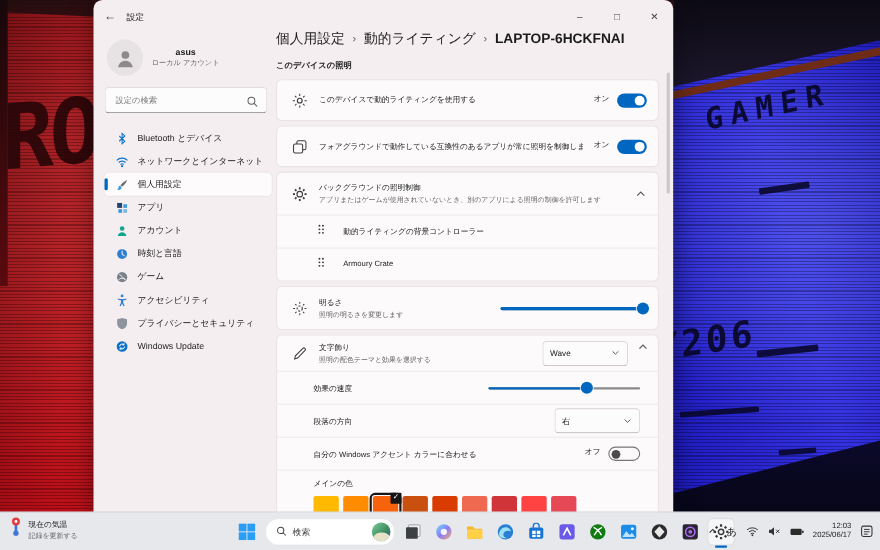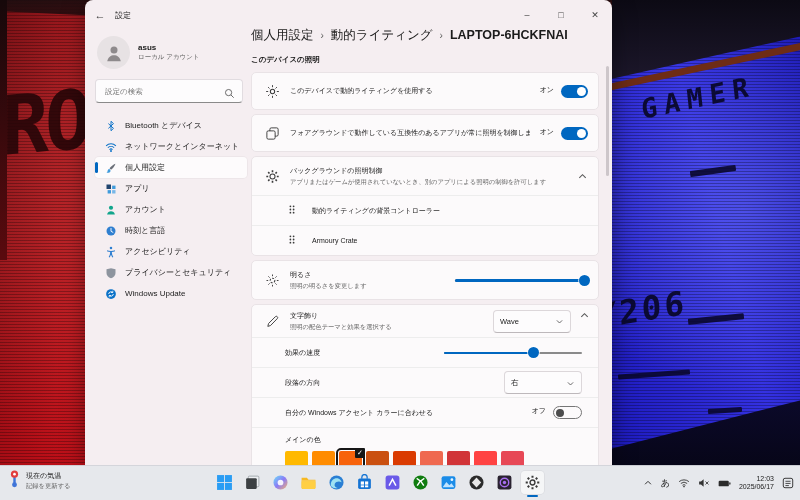--- a/index.html
+++ b/index.html
@@ -36,21 +36,21 @@
   .titlebar{position:absolute;left:0;top:0;right:0;height:30px;display:flex;align-items:center;}
   .tb-back{width:30px;text-align:center;font-size:11px;color:#3a3a3a;cursor:default;}
   .tb-title{font-size:8px;color:#1a1a1a;}
   .tb-ctrls{margin-left:auto;display:flex;height:100%;}
   .tb-btn{width:34px;height:100%;display:flex;align-items:center;justify-content:center;font-size:9px;color:#444;}
 
   
   .sidebar{position:absolute;left:10px;top:30px;width:152px;bottom:0;}
   .account{display:flex;align-items:center;gap:8px;margin:6px 0 10px 2px;}
   .avatar{width:33px;height:33px;border-radius:50%;background:#e7e2e4;display:flex;align-items:center;justify-content:center;}
-  .acc-name{font-size:8px;font-weight:bold;color:#1a1a1a;}
+  .acc-name{font-size:8px;font-weight:bold;color:#1a1a1a;text-align:center;}
   .acc-type{font-size:6.5px;color:#5f5f5f;margin-top:1px;}
   .searchbox{position:relative;width:146px;height:22px;background:#fdfcfd;border:1px solid #e1dce0;border-bottom:1px solid #8a8a8a;border-radius:4px;display:flex;align-items:center;}
   .searchbox input{border:0;outline:0;background:transparent;font-size:7.5px;color:#3a3a3a;margin-left:7px;width:110px;font-family:inherit;}
   .searchbox .mag{position:absolute;right:7px;top:5px;}
   .nav{margin-top:12px;}
   .nav-item{position:relative;display:flex;align-items:center;height:21px;border-radius:4px;gap:8px;padding-left:9px;}
   .nav-item.selected{background:rgba(255,255,255,.75);box-shadow:0 0 0 1px rgba(0,0,0,.03);}
   .nav-ind{position:absolute;left:0;top:5px;width:3px;height:11px;border-radius:2px;background:transparent;}
   .nav-item.selected .nav-ind{background:#0067C0;}
   .nav-ico{width:13px;height:13px;display:flex;align-items:center;justify-content:center;}
@@ -230,20 +230,30 @@
                 <circle cx="8" cy="8" r="6" fill="#2f7fd0"></circle>
                 <path d="M8 4v4.4l3 1.6" stroke="#fff" stroke-width="1.2" fill="none"></path>
               </svg>
             </span>
             <span class="nav-lbl">時刻と言語</span>
           </div>
           <div class="nav-item">
             <span class="nav-ind"></span>
             <span class="nav-ico">
               <svg viewBox="0 0 16 16">
+                <circle cx="8" cy="8" r="6.2" fill="#7a8188"></circle>
+                <path d="M4 11.2c1.5-2.6 6.5-2.6 8 0M4.6 4.6c2 1.2 4.8 3.8 6.8 6.6" stroke="#fff" stroke-width="1" fill="none"></path>
+              </svg>
+            </span>
+            <span class="nav-lbl">ゲーム</span>
+          </div>
+          <div class="nav-item">
+            <span class="nav-ind"></span>
+            <span class="nav-ico">
+              <svg viewBox="0 0 16 16">
                 <circle cx="8" cy="2.7" r="1.7" fill="#2f7fd0"></circle>
                 <path d="M2.6 5.8c3.5 1 7.3 1 10.8 0l-.4 1.5-3.9.8.5 3.4 1.5 3-1.4.8L8 11.8l-1.7 3.5-1.4-.8 1.5-3 .5-3.4-3.9-.8z" fill="#2f7fd0"></path>
               </svg>
             </span>
             <span class="nav-lbl">アクセシビリティ</span>
           </div>
           <div class="nav-item">
             <span class="nav-ind"></span>
             <span class="nav-ico">
               <svg viewBox="0 0 16 16">
@@ -491,20 +501,30 @@
     <div class="tb-center">
       <div class="start">
         <svg viewBox="0 0 16 16" width="17" height="17">
             <g fill="#2a9df4">
               <rect x="1" y="1" width="6.6" height="6.6"></rect>
               <rect x="8.4" y="1" width="6.6" height="6.6"></rect>
               <rect x="1" y="8.4" width="6.6" height="6.6"></rect>
               <rect x="8.4" y="8.4" width="6.6" height="6.6"></rect>
             </g>
           </svg>
+      </div>
+      <div class="search-pill">
+        <span>
+          <svg viewBox="0 0 12 12" width="10" height="10">
+              <circle cx="5" cy="5" r="3.4" fill="none" stroke="#444" stroke-width="1.1"></circle>
+              <path d="M7.6 7.6 10.6 10.6" stroke="#444" stroke-width="1.1"></path>
+            </svg>
+        </span>
+        <span class="sp-txt">検索</span>
+        <span class="sp-img"></span>
       </div>
       <div style="display:flex;gap:5px">
           <div class="tb-icon">
             <svg viewBox="0 0 16 16">
               <rect x="4" y="2" width="10" height="10" rx="1" fill="#eceef1" stroke="#9aa0a6" stroke-width="0.8"></rect>
               <rect x="2" y="4" width="10" height="10" rx="1" fill="#3c4043"></rect>
             </svg>
           </div>
           <div class="tb-icon">
             <svg viewBox="0 0 16 16">

